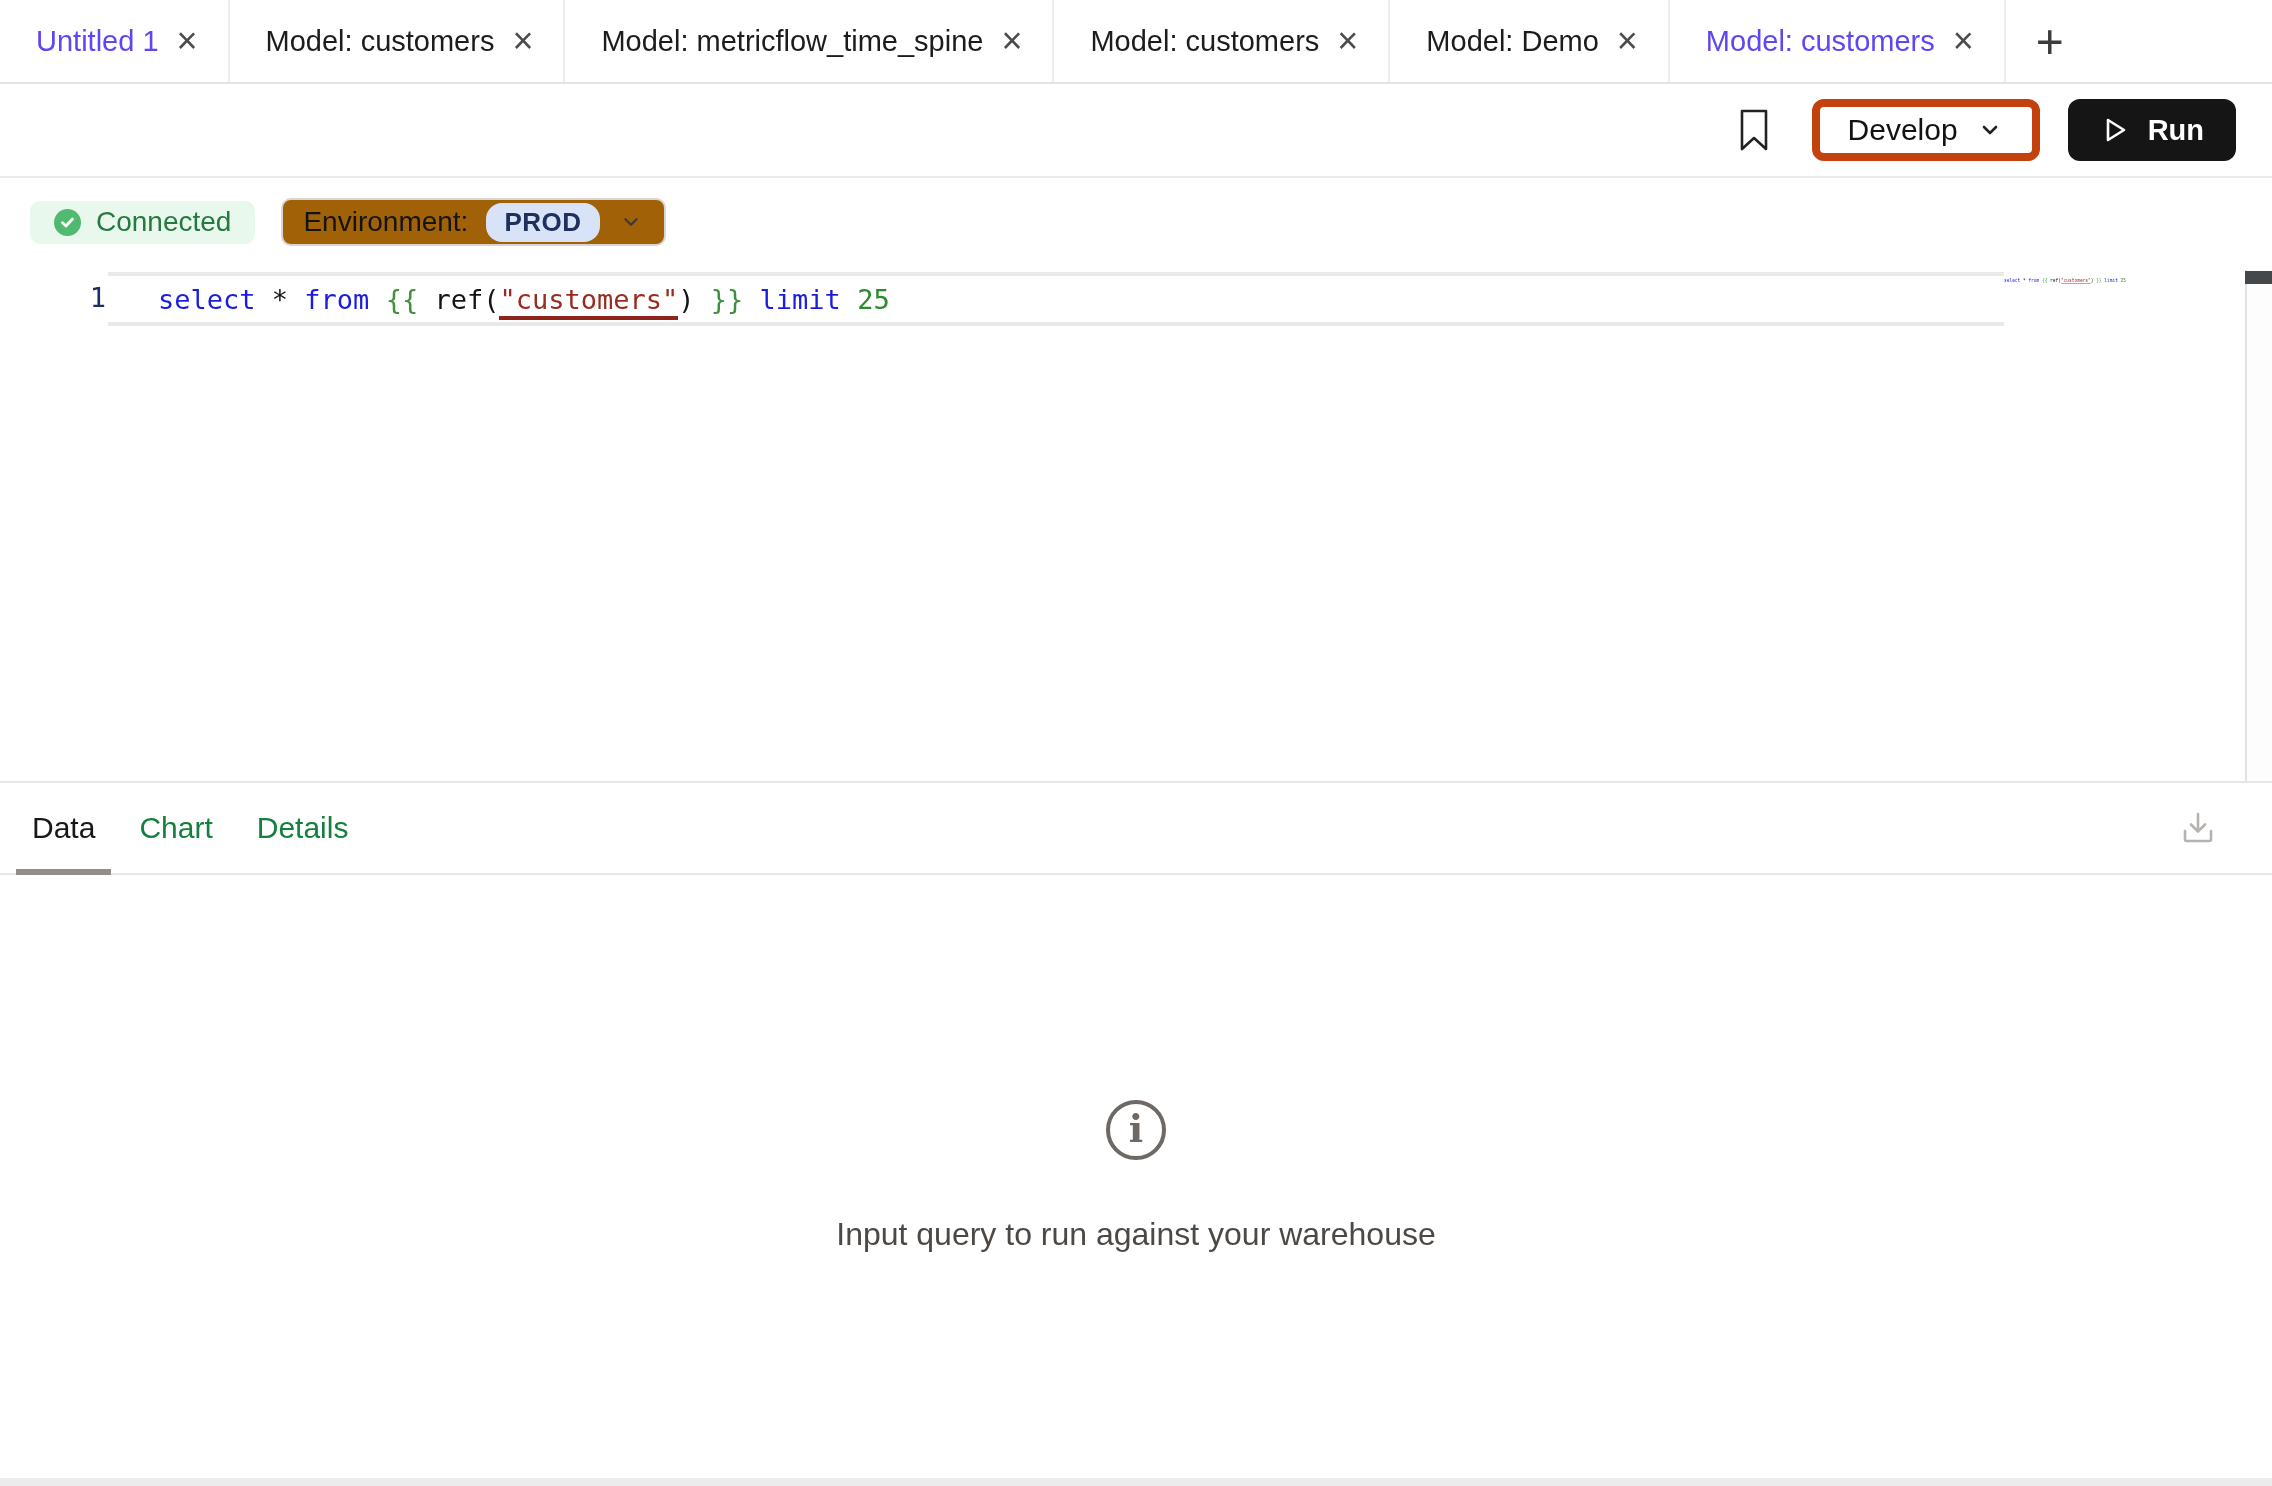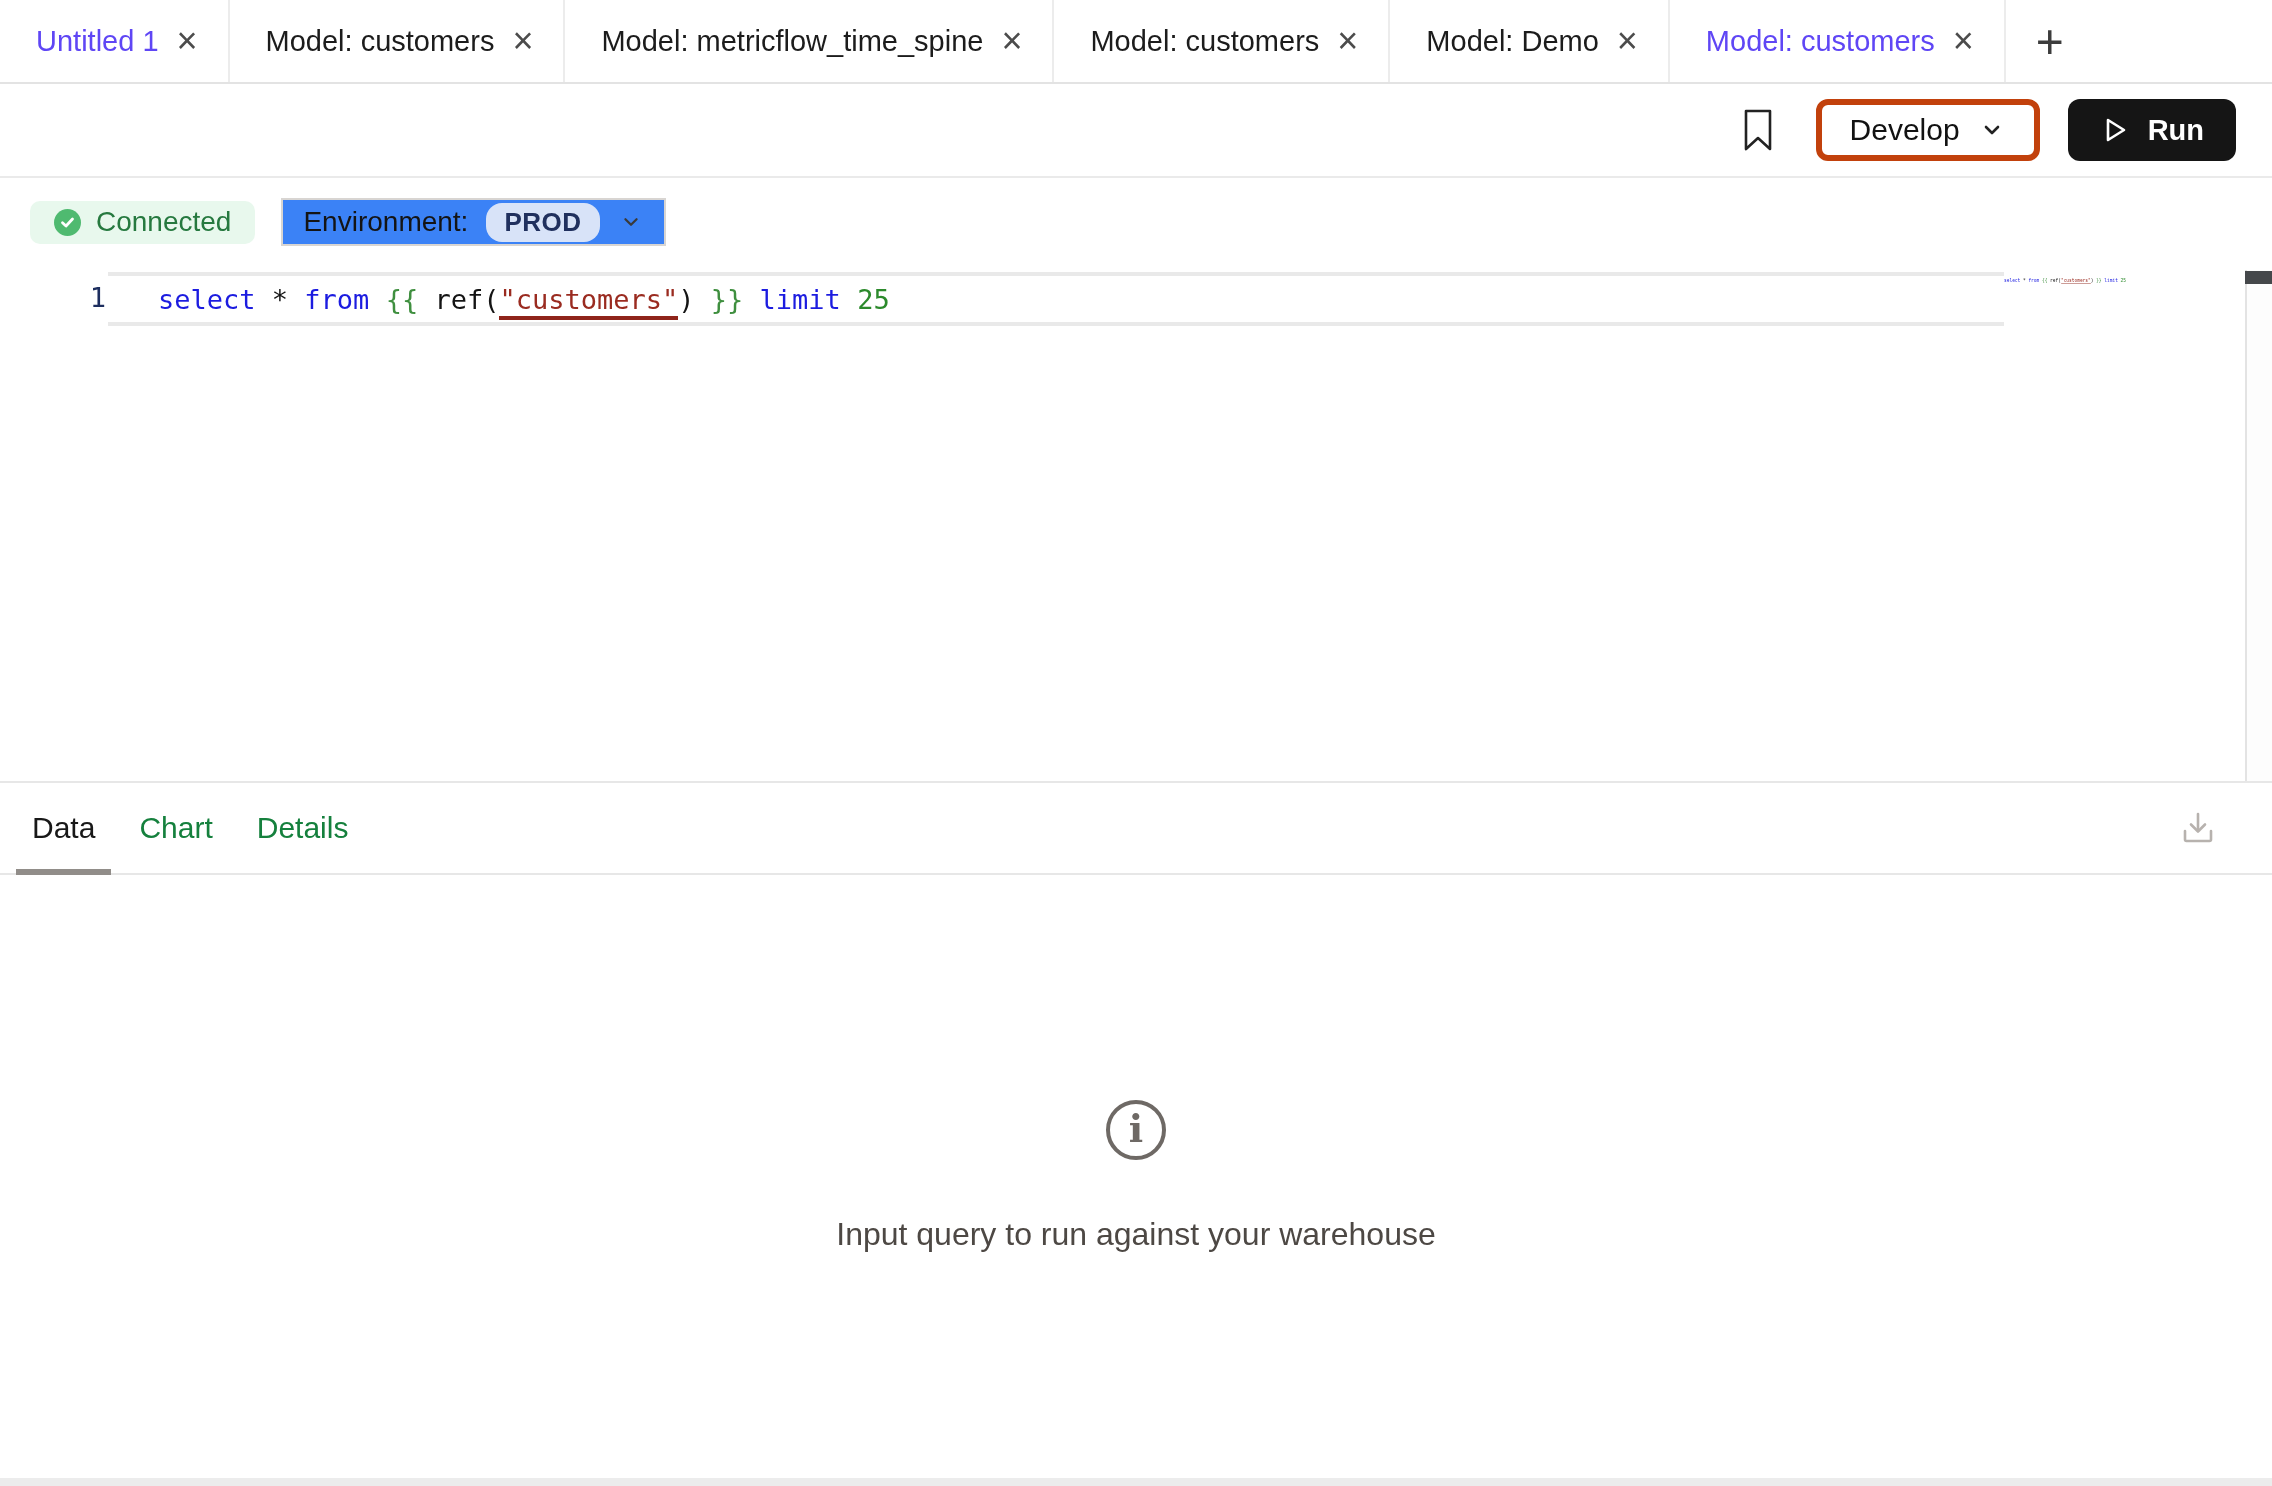--- a/index.html
+++ b/index.html
@@ -10,29 +10,29 @@
   .tabbar { height: 84px; flex: none; display: flex; align-items: stretch; border-bottom: 2px solid #e3e3e3; background: #fff; }
   .tab { display: flex; align-items: center; gap: 18px; padding: 0 30px 0 36px; border-right: 2px solid #ececec; cursor: default; }
   .tab-label { font-size: 29px; color: #1c1c1c; white-space: nowrap; }
   .tab.active .tab-label { color: #5f46f5; }
   .tab-close { font-size: 36px; color: #4c4c4c; line-height: 1; font-weight: 300; }
   .tab-add { width: 88px; display: flex; align-items: center; justify-content: center; font-size: 48px; font-weight: 300; color: #3c3c3c; }
 
   
   .toolbar { height: 94px; flex: none; display: flex; justify-content: flex-end; align-items: center; gap: 28px; padding-right: 36px; border-bottom: 2px solid #eaeaea; background: #fff; }
   .bookmark-btn { display: flex; align-items: center; margin-right: 12px; }
-  .btn-develop { height: 62px; display: flex; align-items: center; gap: 18px; padding: 0 28px; background: #fff; border: 6px solid #c2410c; border-radius: 12px; font-size: 30px; color: #121212; font-family: inherit; }
+  .btn-develop { height: 62px; display: flex; align-items: center; gap: 18px; padding: 0 28px; background: #fff; border: 8px solid #c2410c; border-radius: 12px; font-size: 30px; color: #121212; font-family: inherit; }
   .btn-run { height: 62px; display: flex; align-items: center; gap: 18px; padding: 0 32px; background: #151515; border: none; border-radius: 12px; font-size: 29px; font-weight: 600; color: #ffffff; font-family: inherit; }
 
   
   .statusrow { height: 88px; flex: none; display: flex; align-items: center; gap: 26px; padding-left: 30px; background: #fff; }
   .badge-connected { display: flex; align-items: center; gap: 15px; height: 43px; padding: 0 24px; background: #e8f8ed; border-radius: 10px; }
   .badge-connected .check-circle { width: 27px; height: 27px; border-radius: 50%; background: #4fba70; display: flex; align-items: center; justify-content: center; }
   .badge-connected .txt { font-size: 28px; font-weight: 500; color: #26793f; }
-  .env-select { display: flex; align-items: center; gap: 18px; height: 48px; padding: 0 20px; background: #3b82f6; border: 2px solid #d8d5d2; border-radius: 0; }
+  .env-select { display: flex; align-items: center; gap: 18px; height: 48px; padding: 0 20px; background: #a16207; border: 2px solid #d8d5d2; border-radius: 10px; }
   .env-label { font-size: 28px; color: #141414; }
   .env-pill { background: #d8e3f8; color: #20305e; font-size: 26px; font-weight: 600; letter-spacing: 0.5px; border-radius: 16px; padding: 4px 18px; }
 
   
   .editor { height: 515px; flex: none; position: relative; background: #fff; }
   .gutter-num { position: absolute; left: 0; top: 16px; width: 106px; text-align: right; font-family: "DejaVu Sans Mono", monospace; font-size: 27px; color: #1d2e5f; }
   .active-line { position: absolute; left: 108px; right: 268px; top: 6px; height: 54px; border-top: 4px solid #e9e9e9; border-bottom: 4px solid #e9e9e9; display: flex; align-items: center; background: #fff; }
   .code-line { padding-left: 50px; font-family: "DejaVu Sans Mono", monospace; font-size: 27px; white-space: pre; color: #141414; }
   .tk-kw  { color: #1c1ce0; }
   .tk-pl  { color: #141414; }

